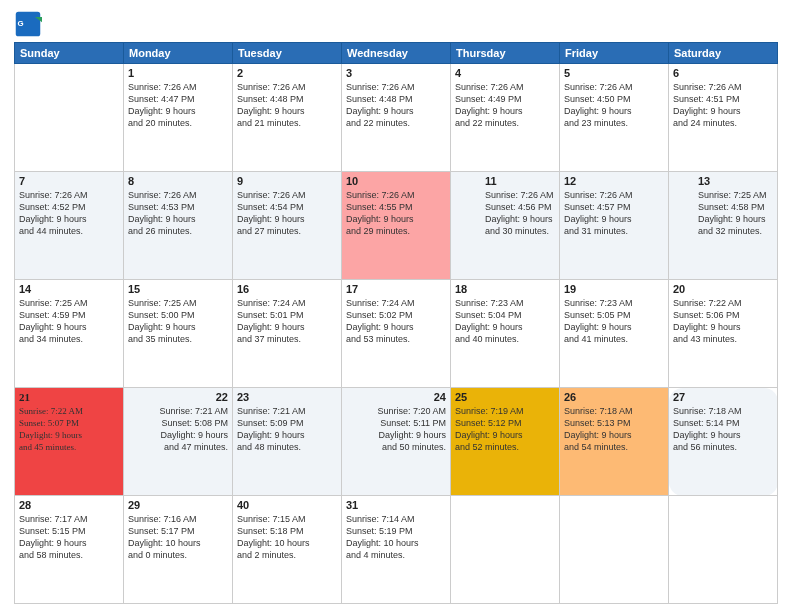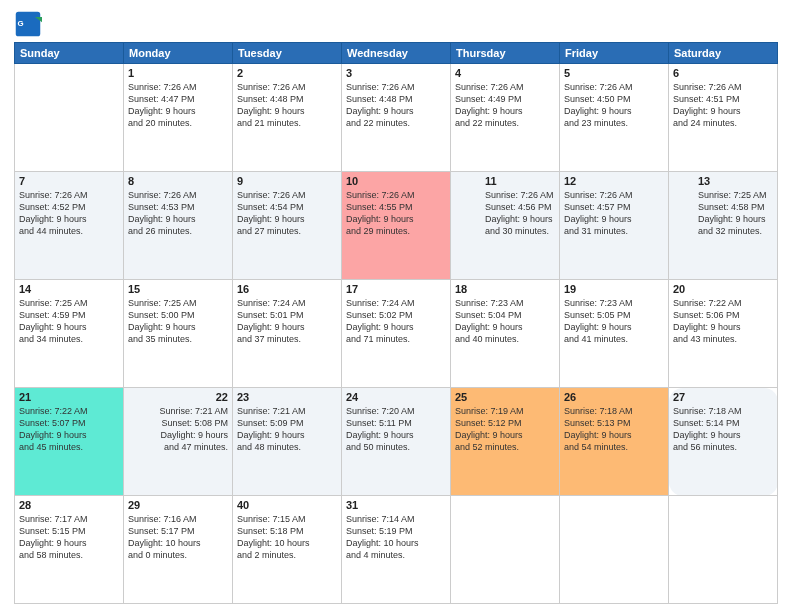--- a/index.html
+++ b/index.html
@@ -255,21 +255,21 @@
             <div class="cell-text">Sunrise: 7:24 AM</div>
             <div class="cell-text">Sunset: 5:01 PM</div>
             <div class="cell-text">Daylight: 9 hours</div>
             <div class="cell-text">and 37 minutes.</div>
           </td>
           <td>
             <span class="day-number">17</span>
             <div class="cell-text">Sunrise: 7:24 AM</div>
             <div class="cell-text">Sunset: 5:02 PM</div>
             <div class="cell-text">Daylight: 9 hours</div>
-            <div class="cell-text">and 71 minutes.</div>
+            <div class="cell-text">and 53 minutes.</div>
           </td>
           <td>
             <span class="day-number">18</span>
             <div class="cell-text">Sunrise: 7:23 AM</div>
             <div class="cell-text">Sunset: 5:04 PM</div>
             <div class="cell-text">Daylight: 9 hours</div>
             <div class="cell-text">and 40 minutes.</div>
           </td>
           <td>
             <span class="day-number">19</span>
@@ -280,49 +280,49 @@
           </td>
           <td>
             <span class="day-number">20</span>
             <div class="cell-text">Sunrise: 7:22 AM</div>
             <div class="cell-text">Sunset: 5:06 PM</div>
             <div class="cell-text">Daylight: 9 hours</div>
             <div class="cell-text">and 43 minutes.</div>
           </td>
         </tr>
         <tr>
-          <td style="background: #5eead4;">
+          <td style="background: #ef4444; font-family: Liberation Serif, serif;">
             <span class="day-number">21</span>
             <div class="cell-text">Sunrise: 7:22 AM</div>
             <div class="cell-text">Sunset: 5:07 PM</div>
             <div class="cell-text">Daylight: 9 hours</div>
             <div class="cell-text">and 45 minutes.</div>
           </td>
           <td style="background: rgb(240, 244, 248); text-align: right;">
             <span class="day-number">22</span>
             <div class="cell-text">Sunrise: 7:21 AM</div>
             <div class="cell-text">Sunset: 5:08 PM</div>
             <div class="cell-text">Daylight: 9 hours</div>
             <div class="cell-text">and 47 minutes.</div>
           </td>
           <td style="background: rgb(240, 244, 248);">
             <span class="day-number">23</span>
             <div class="cell-text">Sunrise: 7:21 AM</div>
             <div class="cell-text">Sunset: 5:09 PM</div>
             <div class="cell-text">Daylight: 9 hours</div>
             <div class="cell-text">and 48 minutes.</div>
           </td>
-          <td style="background: rgb(240, 244, 248);">
+          <td style="background: rgb(240, 244, 248); text-align: right;">
             <span class="day-number">24</span>
             <div class="cell-text">Sunrise: 7:20 AM</div>
             <div class="cell-text">Sunset: 5:11 PM</div>
             <div class="cell-text">Daylight: 9 hours</div>
             <div class="cell-text">and 50 minutes.</div>
           </td>
-          <td style="background: #fdba74;">
+          <td style="background: #eab308;">
             <span class="day-number">25</span>
             <div class="cell-text">Sunrise: 7:19 AM</div>
             <div class="cell-text">Sunset: 5:12 PM</div>
             <div class="cell-text">Daylight: 9 hours</div>
             <div class="cell-text">and 52 minutes.</div>
           </td>
           <td style="background: #fdba74;">
             <span class="day-number">26</span>
             <div class="cell-text">Sunrise: 7:18 AM</div>
             <div class="cell-text">Sunset: 5:13 PM</div>

